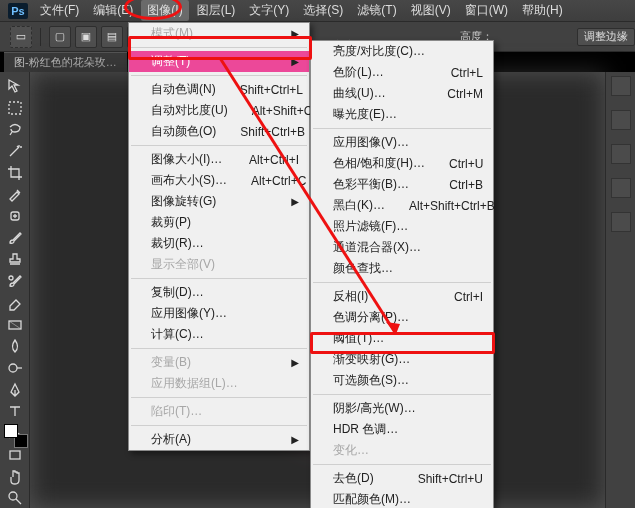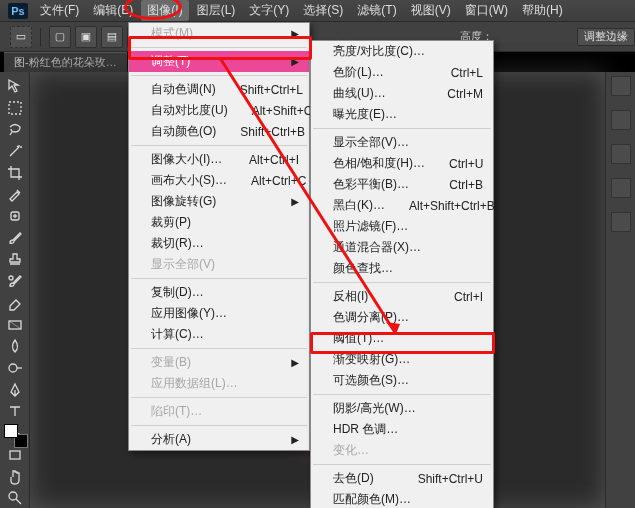--- a/index.html
+++ b/index.html
@@ -440,21 +440,21 @@
     </div>
   <div class="row">
       <span class="lbl">曲线(U)…</span>
       <span class="sc">Ctrl+M</span>
     </div>
   <div class="row">
       <span class="lbl">曝光度(E)…</span>
     </div>
   <div class="sep"></div>
   <div class="row">
-      <span class="lbl">显示全部(V)…</span>
+      <span class="lbl">应用图像(V)…</span>
     </div>
   <div class="row">
       <span class="lbl">色相/饱和度(H)…</span>
       <span class="sc">Ctrl+U</span>
     </div>
   <div class="row">
       <span class="lbl">色彩平衡(B)…</span>
       <span class="sc">Ctrl+B</span>
     </div>
   <div class="row">

